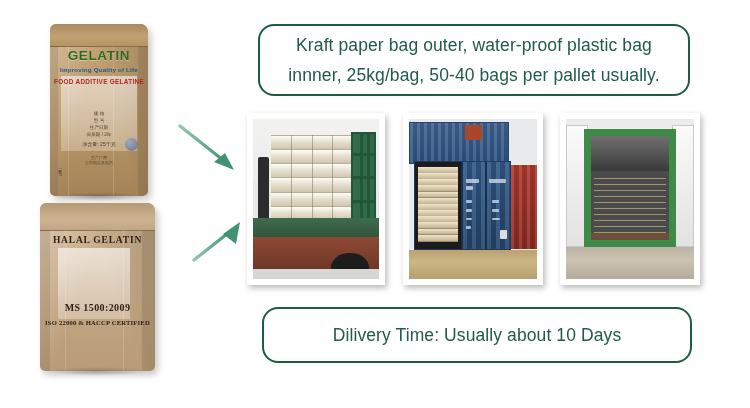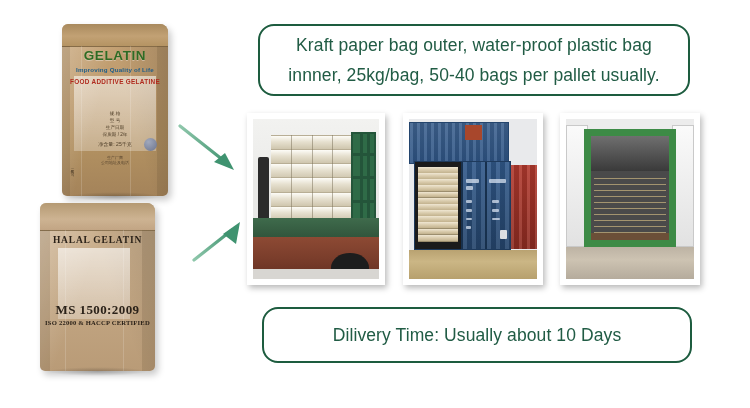--- a/index.html
+++ b/index.html
@@ -119,21 +119,21 @@
   .p3-bags{position:absolute;left:4%;bottom:7%;width:92%;height:58%;}
   .p3-brow{position:absolute;left:0;width:100%;height:9.5%;
      background:linear-gradient(180deg,#eee2c4,#dccfa6 50%,#c6b customizable);
      border-bottom:1px solid #a3946f;}
   .p3-floor{position:absolute;left:0;bottom:0;width:100%;height:7%;background:#6b4f38;}
   .p3-ground{position:absolute;left:0;top:80%;width:100%;height:20%;
      background:linear-gradient(#bdb3a4,#cdc3b2 40%,#b5ab9c);}
 
   
   .bagwrap{position:absolute;}
-  #bag-gelatin{left:62px;top:24px;width:106px;height:172px;}
+  #bag-gelatin{left:50px;top:24px;width:98px;height:172px;}
   #bag-halal{left:40px;top:203px;width:115px;height:168px;}
 
   .bag-body{
     position:absolute;left:0;top:0;width:100%;height:100%;
     border-radius:6px 8px 5px 5px;
     box-shadow:3px 4px 7px rgba(0,0,0,.22);
     overflow:hidden;
   }
   .bag-kraft{
     background:
@@ -169,21 +169,21 @@
   #t-spec{top:50%;font-size:4.6px;color:#4a3a24;line-height:7px;}
   #t-net{top:68%;font-size:5px;color:#4a3a24;}
   #t-small{top:76%;font-size:4px;color:#5a4730;line-height:5.5px;}
   .bag-seal{position:absolute;right:10%;top:66%;width:13px;height:13px;border-radius:50%;
      background:radial-gradient(circle at 35% 30%,#9aa7c4,#5d6a8d);opacity:.85;}
   .bag-sidecode{position:absolute;left:7%;top:83%;font-size:3.6px;color:#5a4730;
      writing-mode:vertical-rl;line-height:5px;}
 
   #t-halal{top:19%;font-size:9.5px;font-weight:bold;color:#2b2219;letter-spacing:.8px;
      font-family:"Liberation Serif",serif;}
-  #t-ms{top:59%;font-size:13px;font-weight:bold;color:#2b2219;letter-spacing:.4px;
+  #t-ms{top:59%;font-size:10px;font-weight:bold;color:#2b2219;letter-spacing:.4px;
      font-family:"Liberation Serif",serif;}
   #t-iso{top:69%;font-size:6.6px;font-weight:bold;color:#2b2219;letter-spacing:.2px;
      font-family:"Liberation Serif",serif;}
   .halal-panel{
     position:absolute;left:16%;top:27%;width:62%;height:42%;
     background:linear-gradient(180deg,rgba(255,255,255,.62),rgba(255,255,255,.30));
     filter:blur(.6px);
   }
   .bag-ground{
     position:absolute;left:6%;bottom:-5px;width:88%;height:9px;

